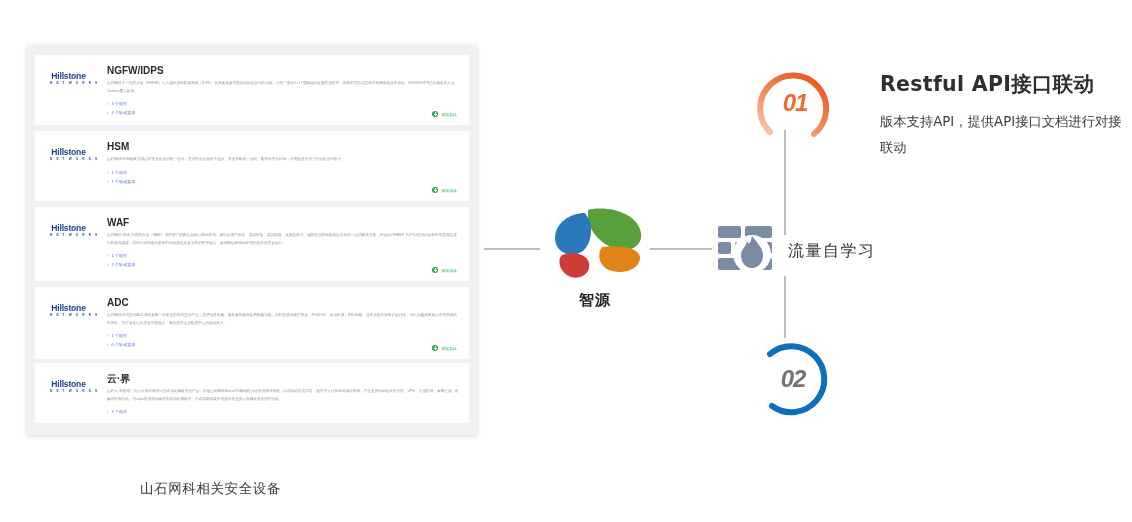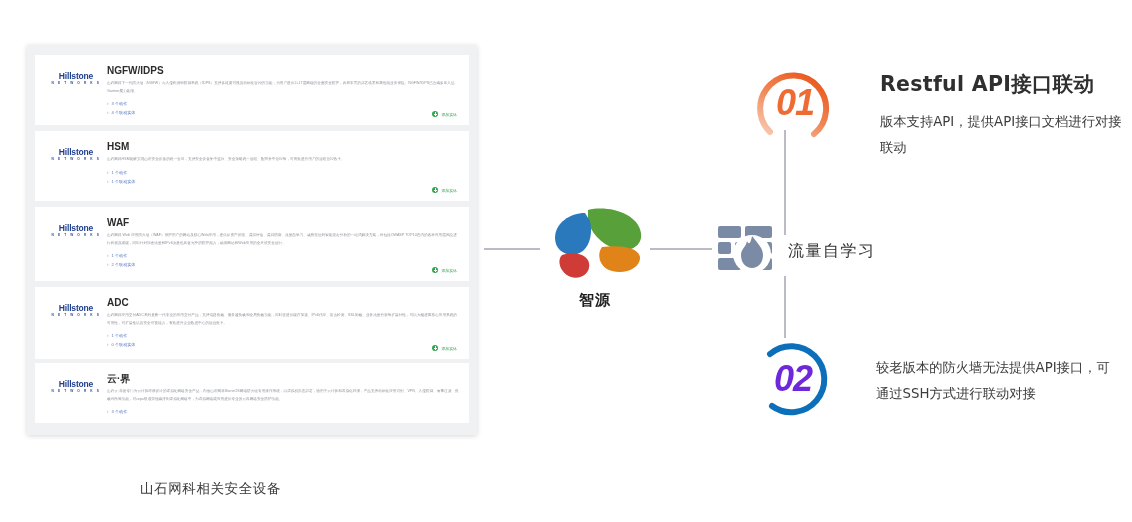--- a/index.html
+++ b/index.html
@@ -19,21 +19,21 @@
   }
   .device-card{
     position:absolute;left:8px;width:434px;
     background:#ffffff;
     box-sizing:border-box;
     padding:8px 10px 6px 10px;
     display:flex;
   }
   .card-logo{
     width:62px;flex:0 0 62px;display:flex;align-items:flex-start;
-    justify-content:center;padding-top:8px;text-align:center;
+    justify-content:center;padding-top:8px;
   }
   .hs-logo{width:52px;}
   .hs-word{
     font-family:"Liberation Sans",sans-serif;
     font-size:9px;font-weight:bold;color:#1f3f8f;
     letter-spacing:-.2px;line-height:10px;
     transform:scaleX(.95);
   }
   .hs-sub{
     font-size:3.2px;color:#2b4ea0;letter-spacing:1.6px;
@@ -92,21 +92,21 @@
     margin-left:14px;font-size:16px;color:#333;letter-spacing:1.5px;
     font-family:"DejaVu Sans",sans-serif;white-space:nowrap;
   }
 
   
   .num-item{position:absolute;}
   .num-ring{position:absolute;width:86px;height:86px;}
   .num-text{
     position:absolute;left:0;top:0;width:86px;height:86px;
     display:flex;align-items:center;justify-content:center;
-    font-size:36px;font-style:italic;font-weight:bold;
+    font-size:24px;font-style:italic;font-weight:bold;
     font-family:"Liberation Sans",sans-serif;letter-spacing:-1px;
   }
   .num-head{
     font-size:20.5px;font-weight:bold;color:#2f2f2f;
     letter-spacing:.3px;white-space:nowrap;
     font-family:"DejaVu Sans",sans-serif;
   }
   .num-desc{
     margin-top:11px;font-size:13.3px;color:#3c3c3c;
     line-height:26px;width:246px;
@@ -285,17 +285,16 @@
   <div class="num-head">Restful API接口联动</div>
   <div class="num-desc">版本支持API，提供API接口文档进行对接联动</div>
 </div>
 
 <div class="num-item" style="left:750px;top:336px;">
   <div class="num-ring">
     <svg width="86" height="86" viewBox="0 0 86 86">
       <path d="M20 18 A33 33 0 1 1 22 70" fill="none" stroke="#0b6fba" stroke-width="6" stroke-linecap="round"></path>
     </svg>
   </div>
-  <div class="num-text" style="color:#6d28d9;">02</div>
+  <div class="num-text" style="color:#737373;">02</div>
 </div>
 <div style="position:absolute;left:876px;top:344px;">
-  <div class="num-desc">较老版本的防火墙无法提供API接口，可通过SSH方式进行联动对接</div>
 </div>
 
 </body></html>

